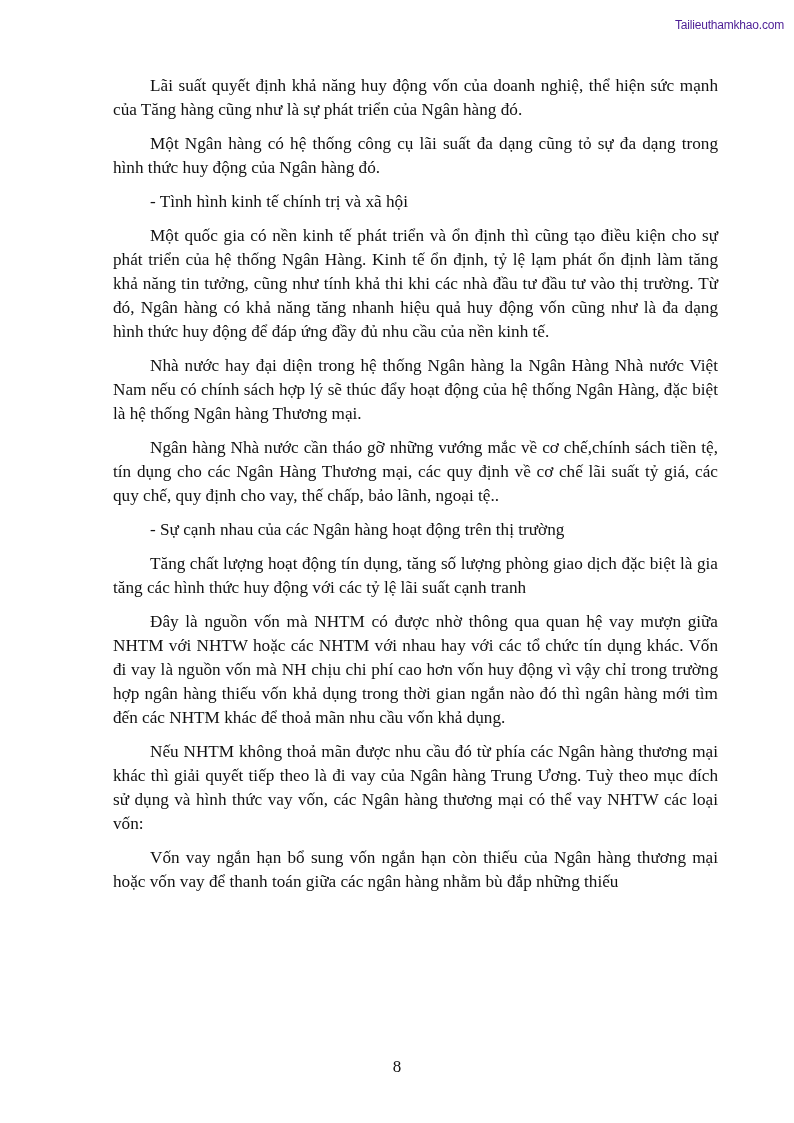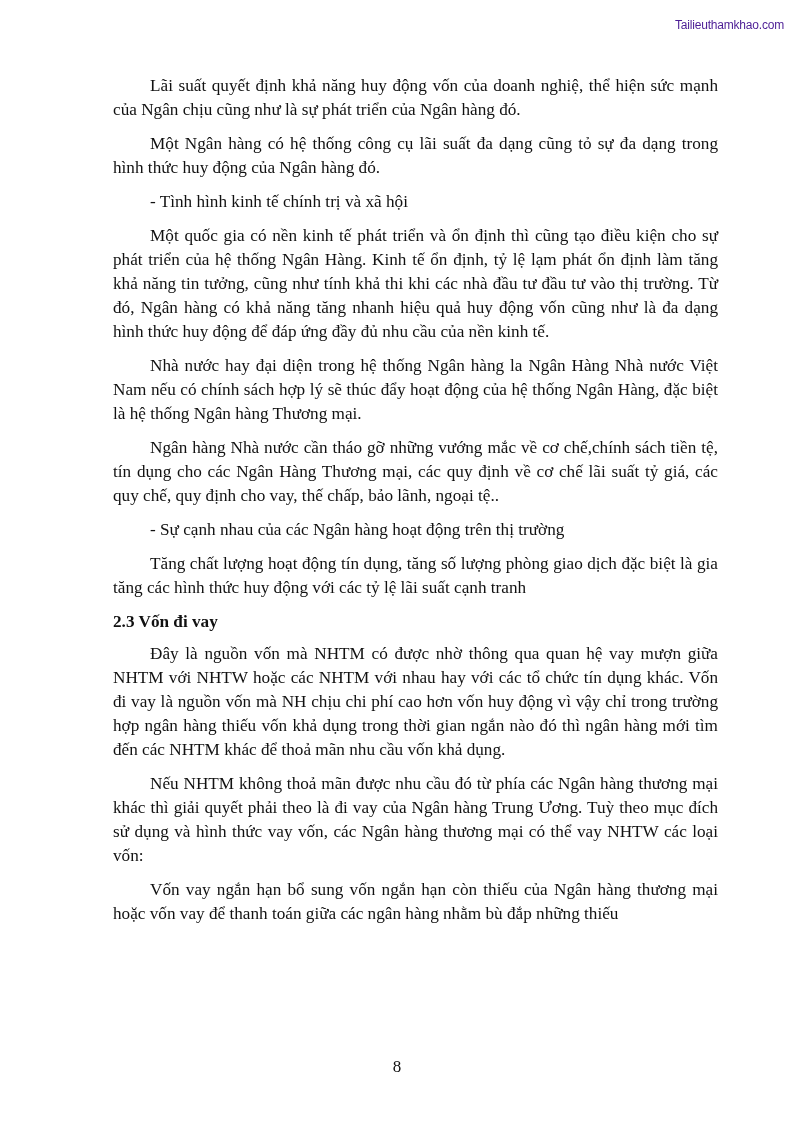--- a/index.html
+++ b/index.html
@@ -11,27 +11,26 @@
   p { margin: 0 0 10px 0; font-size: 17.2px; line-height: 24px; text-align: justify; text-indent: 37px; }
   p.heading { text-indent: 0; font-weight: bold; margin-bottom: 8px; }
   .page-number { position: absolute; top: 1057px; left: 0; width: 794px; text-align: center; font-size: 17px; }
 </style>
 </head>
 <body>
 
 <div class="watermark">Tailieuthamkhao.com</div>
 
 <div class="content">
-  <p>Lãi suất quyết định khả năng huy động vốn của doanh nghiệ, thể hiện sức mạnh của Ngân chịu cũng như là sự phát triển của Ngân hàng đó.</p>
+  <p>Lãi suất quyết định khả năng huy động vốn của doanh nghiệ, thể hiện sức mạnh của Tăng hàng cũng như là sự phát triển của Ngân hàng đó.</p>
   <p>Một Ngân hàng có hệ thống công cụ lãi suất đa dạng cũng tỏ sự đa dạng trong hình thức huy động của Ngân hàng đó.</p>
   <p>- Tình hình kinh tế chính trị và xã hội</p>
   <p>Một quốc gia có nền kinh tế phát triển và ổn định thì cũng tạo điều kiện cho sự phát triển của hệ thống Ngân Hàng. Kinh tế ổn định, tỷ lệ lạm phát ổn định làm tăng khả năng tin tưởng, cũng như tính khả thi khi các nhà đầu tư đầu tư vào thị trường. Từ đó, Ngân hàng có khả năng tăng nhanh hiệu quả huy động vốn cũng như là đa dạng hình thức huy động để đáp ứng đầy đủ nhu cầu của nền kinh tế.</p>
   <p>Nhà nước hay đại diện trong hệ thống Ngân hàng la Ngân Hàng Nhà nước Việt Nam nếu có chính sách hợp lý sẽ thúc đẩy hoạt động của hệ thống Ngân Hàng, đặc biệt là hệ thống Ngân hàng Thương mại.</p>
   <p>Ngân hàng Nhà nước cần tháo gỡ những vướng mắc về cơ chế,chính sách tiền tệ, tín dụng cho các Ngân Hàng Thương mại, các quy định về cơ chế lãi suất tỷ giá, các quy chế, quy định cho vay, thế chấp, bảo lãnh, ngoại tệ..</p>
   <p>- Sự cạnh nhau của các Ngân hàng hoạt động trên thị trường</p>
   <p>Tăng chất lượng hoạt động tín dụng, tăng số lượng phòng giao dịch đặc biệt là gia tăng các hình thức huy động với các tỷ lệ lãi suất cạnh tranh</p>
-  <p class="heading">2.3 Vốn đi vay</p>
   <p>Đây là nguồn vốn mà NHTM có được nhờ thông qua quan hệ vay mượn giữa NHTM với NHTW hoặc các NHTM với nhau hay với các tổ chức tín dụng khác. Vốn đi vay là nguồn vốn mà NH chịu chi phí cao hơn vốn huy động vì vậy chỉ trong trường hợp ngân hàng thiếu vốn khả dụng trong thời gian ngắn nào đó thì ngân hàng mới tìm đến các NHTM khác để thoả mãn nhu cầu vốn khả dụng.</p>
-  <p>Nếu NHTM không thoả mãn được nhu cầu đó từ phía các Ngân hàng thương mại khác thì giải quyết phải theo là đi vay của Ngân hàng Trung Ương. Tuỳ theo mục đích sử dụng và hình thức vay vốn, các Ngân hàng thương mại có thể vay NHTW các loại vốn:</p>
+  <p>Nếu NHTM không thoả mãn được nhu cầu đó từ phía các Ngân hàng thương mại khác thì giải quyết tiếp theo là đi vay của Ngân hàng Trung Ương. Tuỳ theo mục đích sử dụng và hình thức vay vốn, các Ngân hàng thương mại có thể vay NHTW các loại vốn:</p>
   <p>Vốn vay ngắn hạn bổ sung vốn ngắn hạn còn thiếu của Ngân hàng thương mại hoặc vốn vay để thanh toán giữa các ngân hàng nhằm bù đắp những thiếu</p>
 </div>
 
 <div class="page-number">8</div>
 
 </body></html>

